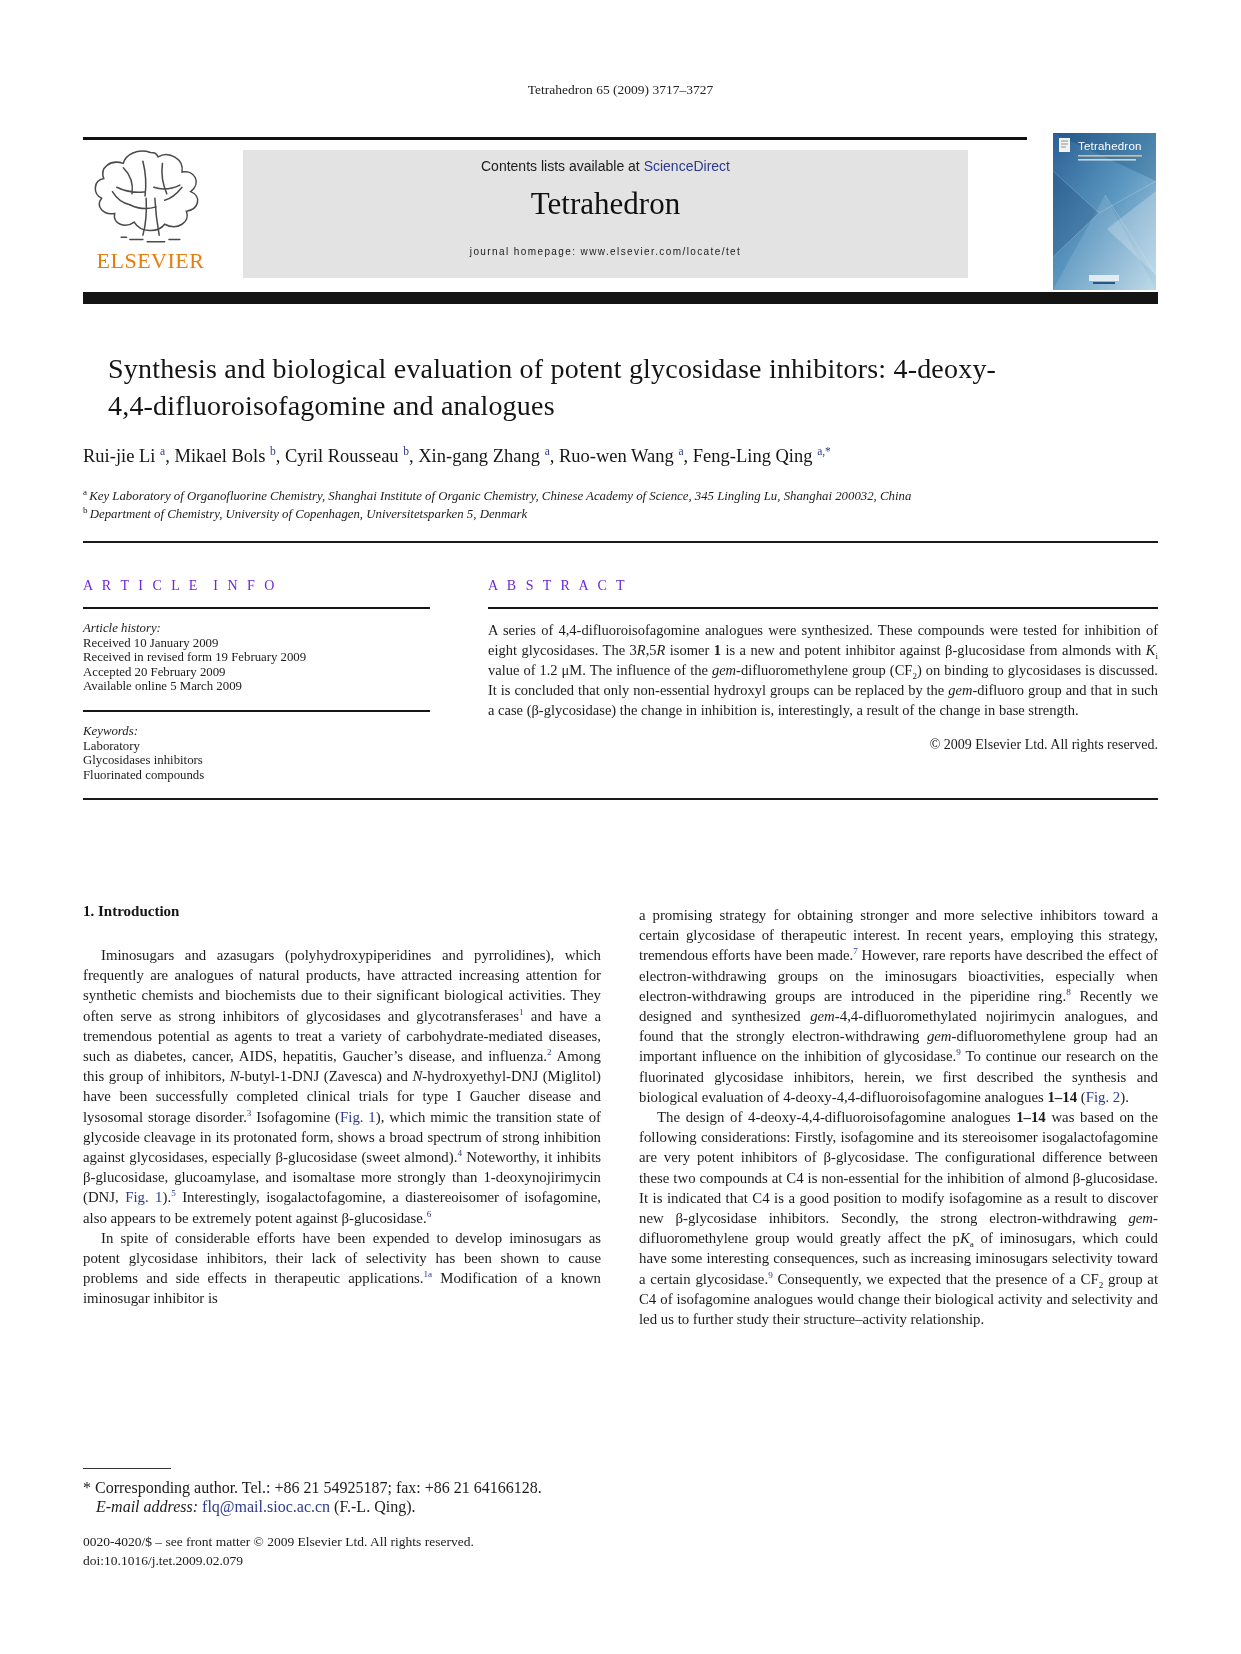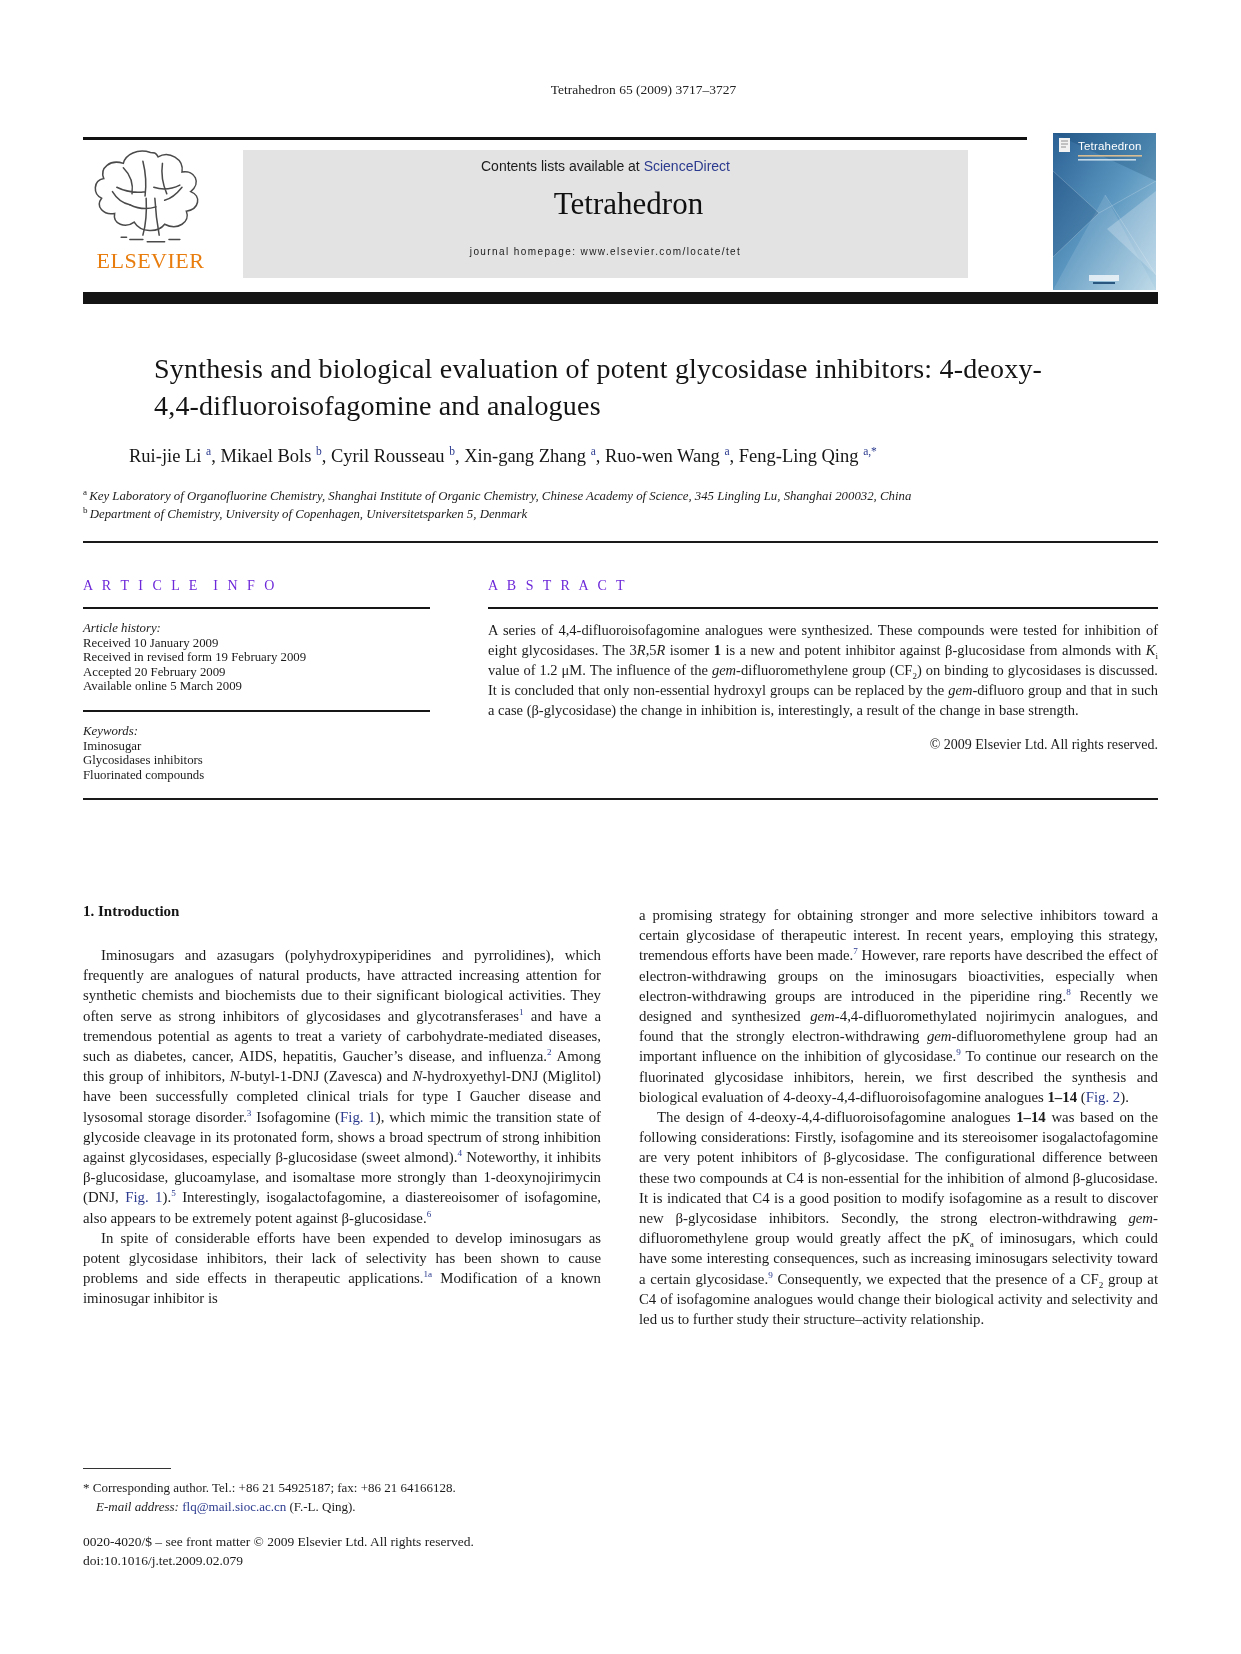--- a/index.html
+++ b/index.html
@@ -1,21 +1,21 @@
 <!DOCTYPE html>
 <html style="--link: #2b3a8e; --elsevier_orange: #e87d0e; --masthead_gray: #e3e3e3; --cover_blue: #3d79ab;"><head>
 <meta charset="utf-8">
 <style>
   * { margin:0; padding:0; box-sizing:border-box; }
   html,body { background:#ffffff; }
   .page { position:relative; width:1241px; height:1654px; background:#fff; overflow:hidden;
           color:#1c1c1c; }
   .abs { position:absolute; }
   .sans { font-family:"Liberation Sans", sans-serif; }
-  .serif { font-family:"Liberation Serif", serif;padding-left:46px; }
+  .serif { font-family:"Liberation Serif", serif; }
   .it { font-style:italic; }
   .bd { font-weight:bold; }
   .lk { color:var(--link); text-decoration:none; cursor:pointer; }
   .just { text-align:justify; text-justify:inter-word; }
   sup { font-size:0.62em; vertical-align:super; line-height:0; }
   sub { font-size:0.62em; vertical-align:sub; line-height:0; }
 
   .header-ref { top:82px; left:0; width:100%; text-align:center; font-size:13.5px; color:#222; }
 
   .rule { background:#111; }
@@ -59,21 +59,21 @@
   .abstract-copy { left:488px; top:737px; width:670px; text-align:right; font-size:14px; color:#1b1b1b; }
 
   .col { width:518px; font-size:14.8px; line-height:20.2px; color:#1b1b1b; }
   .col p { text-indent:18px; }
   .col p.noindent { text-indent:0; }
   .intro-heading { left:83px; top:903px; font-size:15px; font-weight:bold; color:#141414; }
   .left-col { left:83px; top:945px; }
   .right-col { left:639px; top:905px; width:519px; }
 
   .foot-rule { left:83px; top:1468px; width:88px; height:1.2px; background:#333; }
-  .footnote { left:83px; top:1478px; width:520px; font-size:13px; line-height:19px; color:#1b1b1b; }
+  .footnote { left:83px; top:1478px; width:520px; font-size:16px; line-height:19px; color:#1b1b1b; }
   .footnote .fn2 { padding-left:13px; }
   .imprint { left:83px; width:700px; font-size:13.5px; color:#1b1b1b; }
 </style>
 </head>
 <body>
 
 <div class="page serif">
 
   <div class="abs header-ref serif">Tetrahedron 65 (2009) 3717–3727</div>
 
@@ -137,21 +137,21 @@
   <div class="abs info-label" style="left:83px; top:621px;">Article history:</div>
   <ul class="abs info-list" style="left:83px; top:636px; width:360px;">
     <li>Received 10 January 2009</li>
     <li>Received in revised form 19 February 2009</li>
     <li>Accepted 20 February 2009</li>
     <li>Available online 5 March 2009</li>
   </ul>
   <div class="abs info-rule-2"></div>
   <div class="abs info-label" style="left:83px; top:724px;">Keywords:</div>
   <ul class="abs info-list" style="left:83px; top:739px; width:360px;">
-    <li>Iminosugar</li>
+    <li>Laboratory</li>
     <li>Glycosidases inhibitors</li>
     <li>Fluorinated compounds</li>
   </ul>
 
   <div class="abs block-heading abs-heading">A B S T R A C T</div>
   <div class="abs abs-rule"></div>
   <div class="abs abstract-body just">A series of 4,4-difluoroisofagomine analogues were synthesized. These compounds were tested for inhibition of eight glycosidases. The 3<span class="it">R</span>,5<span class="it">R</span> isomer <span class="bd">1</span> is a new and potent inhibitor against β-glucosidase from almonds with <span class="it">K</span><sub>i</sub> value of 1.2 μM. The influence of the <span class="it">gem</span>-difluoromethylene group (CF<sub>2</sub>) on binding to glycosidases is discussed. It is concluded that only non-essential hydroxyl groups can be replaced by the <span class="it">gem</span>-difluoro group and that in such a case (β-glycosidase) the change in inhibition is, interestingly, a result of the change in base strength.</div>
   <div class="abs abstract-copy">© 2009 Elsevier Ltd. All rights reserved.</div>
 
   <div class="abs rule-full-2"></div>

